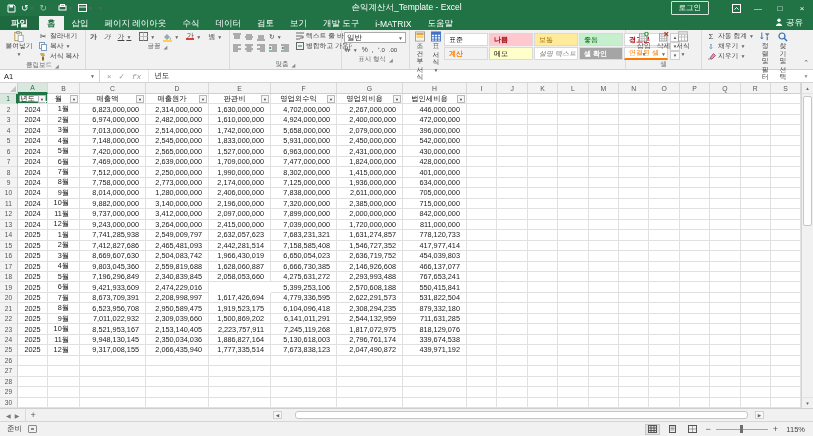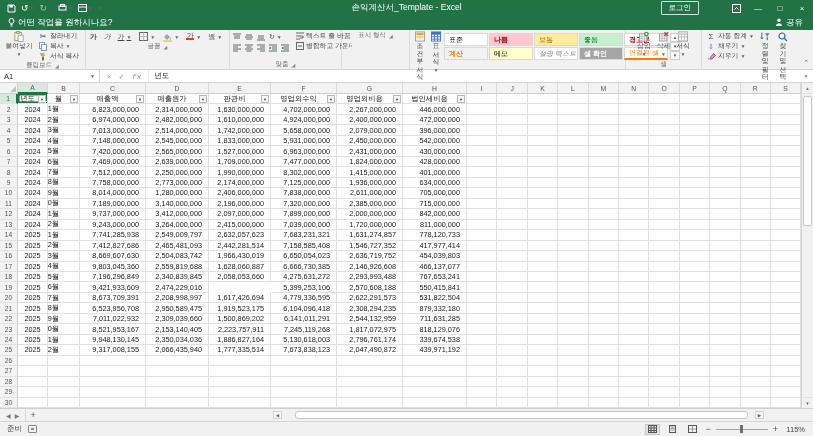--- a/index.html
+++ b/index.html
@@ -7,21 +7,21 @@
 .app { width:813px; height:436px; display:flex; flex-direction:column; position:relative; }
 
 
 .titlebar { height:16px; background:#217346; color:#fff; display:flex; align-items:center; position:relative; flex:0 0 auto; }
 .qat { display:flex; align-items:center; gap:5px; padding-left:7px; font-size:9px; }
 .qat .qi { display:inline-flex; align-items:center; gap:1px; color:#fff; cursor:default; }
 .qat .car { font-size:5px; opacity:.85; }
 .dim { opacity:.55; }
 .tb-title { position:absolute; left:50%; transform:translateX(-50%); font-size:8.5px; white-space:nowrap; }
 .tb-right { margin-left:auto; display:flex; align-items:center; height:100%; }
-.login-btn { border:1px solid rgba(255,255,255,.8); font-size:7.5px; padding:1px 7px; margin-right:26px; border-radius:1px; }
+.login-btn { border:1px solid rgba(255,255,255,.8); font-size:7.5px; padding:1px 7px; margin-right:16px; border-radius:1px; }
 .winbtn { width:22px; height:16px; display:flex; align-items:center; justify-content:center; font-size:8px; }
 
 
 .tabrow { height:14px; background:#217346; display:flex; align-items:stretch; color:#fff; flex:0 0 auto; }
 .rtab { font-size:8.5px; padding:2px 8px 1px; display:flex; align-items:center; white-space:nowrap; }
 .rtab.file { background:#1d6a40; font-weight:bold; padding:2px 11px 1px; }
 .rtab.active { background:#f1f1f1; color:#217346; font-weight:bold; }
 .tellme { display:flex; align-items:center; gap:3px; font-size:8.5px; padding-left:8px; white-space:nowrap; }
 .share { margin-left:auto; display:flex; align-items:center; gap:3px; font-size:8.5px; padding-right:10px; }
 
@@ -64,21 +64,21 @@
 .corner { width:18px; background:#f3f3f3; border-right:1px solid #cfcfcf; border-bottom:1px solid #cfcfcf; position:relative; flex:0 0 auto; }
 .corner:after { content:""; position:absolute; right:1px; bottom:1px; border-left:6px solid transparent; border-bottom:6px solid #c4c4c4; }
 .chd { background:#f3f3f3; border-right:1px solid #d8d8d8; border-bottom:1px solid #cfcfcf; font-size:6.8px; color:#555; display:flex; align-items:center; justify-content:center; flex:0 0 auto; }
 .chd.sel { background:#d9e8df; color:#217346; border-bottom:2px solid #217346; }
 .r { display:flex; height:10.47px; }
 .rn { width:18px; background:#f3f3f3; border-right:1px solid #cfcfcf; border-bottom:1px solid #e2e2e2; font-size:6.6px; color:#555; display:flex; align-items:center; justify-content:center; flex:0 0 auto; }
 .rn.sel { background:#d9e8df; color:#217346; border-right:2px solid #217346; }
 .c { border-right:1px solid #e0e0e0; border-bottom:1px solid #e0e0e0; font-size:7.3px; color:#1a1a1a; display:flex; align-items:center; overflow:hidden; white-space:nowrap; flex:0 0 auto; position:relative; }
 .c.num { justify-content:flex-end; padding-right:6px; }
 .c.ctr { justify-content:center; }
-.c.mon { justify-content:flex-end; padding-right:20px; }
+.c.mon { justify-content:flex-end; padding-right:10px; }
 .c.hcell { justify-content:center; padding-right:10px; font-size:7.3px; color:#111; }
 .fb { position:absolute; right:1px; top:1px; width:8px; height:8px; background:#f7f7f7; border:1px solid #b8b8b8; display:flex; align-items:center; justify-content:center; font-size:4px; color:#444; }
 .c.selcell { box-shadow:inset 0 0 0 1.6px #217346; }
 .handle { position:absolute; right:-1px; bottom:-1px; width:3px; height:3px; background:#217346; border:1px solid #fff; }
 .vscroll { position:absolute; right:0; top:0; bottom:0; width:12px; background:#f1f1f1; border-left:1px solid #d4d4d4; }
 .vscroll .arr { height:11px; display:flex; align-items:center; justify-content:center; font-size:4.5px; color:#666; border-bottom:1px solid #e3e3e3; }
 .vscroll .arr.down { position:absolute; bottom:0; left:0; right:0; border-top:1px solid #e3e3e3; border-bottom:none; }
 .vthumb { position:absolute; left:1px; right:1px; top:13px; height:130px; background:#fdfdfd; border:1px solid #c6c6c6; border-radius:2px; }
 
 
@@ -146,27 +146,33 @@
             <path d="M2.5 5.5l2-2 2 2" fill="none" stroke="#fff"></path>
           </svg>
         </span>
       <span class="winbtn">—</span>
       <span class="winbtn">□</span>
       <span class="winbtn">×</span>
     </div>
   </div>
 
   <div class="tabrow">
-    <div class="tellme">
-      <span><svg width="7" height="9" viewBox="0 0 7 9">
-            <circle cx="3.5" cy="3" r="2.5" fill="none" stroke="#fff"></circle>
-            <path d="M2.5 6.5h2M2.5 8h2" stroke="#fff"></path>
-          </svg></span>
-      <span>어떤 작업을 원하시나요?</span>
-    </div>
+    <div id="ribbon-tabs" style="display:flex;">
+        <div class="rtab file">파일</div>
+        <div class="rtab active">홈</div>
+        <div class="rtab">삽입</div>
+        <div class="rtab">페이지 레이아웃</div>
+        <div class="rtab">수식</div>
+        <div class="rtab">데이터</div>
+        <div class="rtab">검토</div>
+        <div class="rtab">보기</div>
+        <div class="rtab">개발 도구</div>
+        <div class="rtab">i-MATRIX</div>
+        <div class="rtab">도움말</div>
+      </div>
     <div class="share">
       <span><svg width="8" height="8" viewBox="0 0 8 8">
             <circle cx="4" cy="2.3" r="1.7" fill="#fff"></circle>
             <path d="M0.8 8c0.4-2 2-2.8 3.2-2.8S6.8 6 7.2 8z" fill="#fff"></path>
           </svg></span>
       <span>공유</span>
     </div>
   </div>
 
   <div class="ribbon">
@@ -336,20 +342,38 @@
             </div>
         </div>
       </div>
       <div class="grp-label">
           <span>맞춤</span>
           <span class="launcher">◢</span>
         </div>
     </div>
 
     <div class="grp" style="width:68px;">
+      <div class="scol" style="width:100%;">
+        <div class="fontrow">
+            <span class="inputbox" style="width:62px;">
+              <span>일반</span>
+              <span class="car">▼</span>
+            </span>
+          </div>
+        <div class="fmtrow" style="gap:4px;">
+          <span class="sbtn" style="padding:0;">
+              <span>￦</span>
+              <span class="car">▼</span>
+            </span>
+          <span class="sbtn" style="padding:0;">%</span>
+          <span class="sbtn" style="padding:0;">,</span>
+          <span class="sbtn" style="padding:0;font-size:6px;">⁺.0</span>
+          <span class="sbtn" style="padding:0;font-size:6px;">.00</span>
+        </div>
+      </div>
       <div class="grp-label">
           <span>표시 형식</span>
           <span class="launcher">◢</span>
         </div>
     </div>
 
     <div class="grp" style="width:216px;">
       <div class="grp-body">
         <div class="bigbtn" style="width:30px;">
           <span class="ic">
@@ -748,21 +772,21 @@
           <div class="c" style="width: 30.4px;"></div>
           <div class="c" style="width: 30.4px;"></div>
           <div class="c" style="width: 30.4px;"></div>
           <div class="c" style="width: 30.4px;"></div>
           <div class="c" style="width: 30.4px;"></div>
         </div>
         <div class="r">
           <div class="rn">11</div>
           <div class="c ctr" style="width: 30px;">2024</div>
           <div class="c mon" style="width: 32px;">10월</div>
-          <div class="c num" style="width: 66px;">7,189,000,000</div>
+          <div class="c num" style="width: 66px;">9,882,000,000</div>
           <div class="c num" style="width: 63px;">3,140,000,000</div>
           <div class="c num" style="width: 62px;">2,196,000,000</div>
           <div class="c num" style="width: 66px;">7,320,000,000</div>
           <div class="c num" style="width: 66px;">2,385,000,000</div>
           <div class="c num" style="width: 64px;">715,000,000</div>
           <div class="c" style="width: 30.4px;"></div>
           <div class="c" style="width: 30.4px;"></div>
           <div class="c" style="width: 30.4px;"></div>
           <div class="c" style="width: 30.4px;"></div>
           <div class="c" style="width: 30.4px;"></div>

